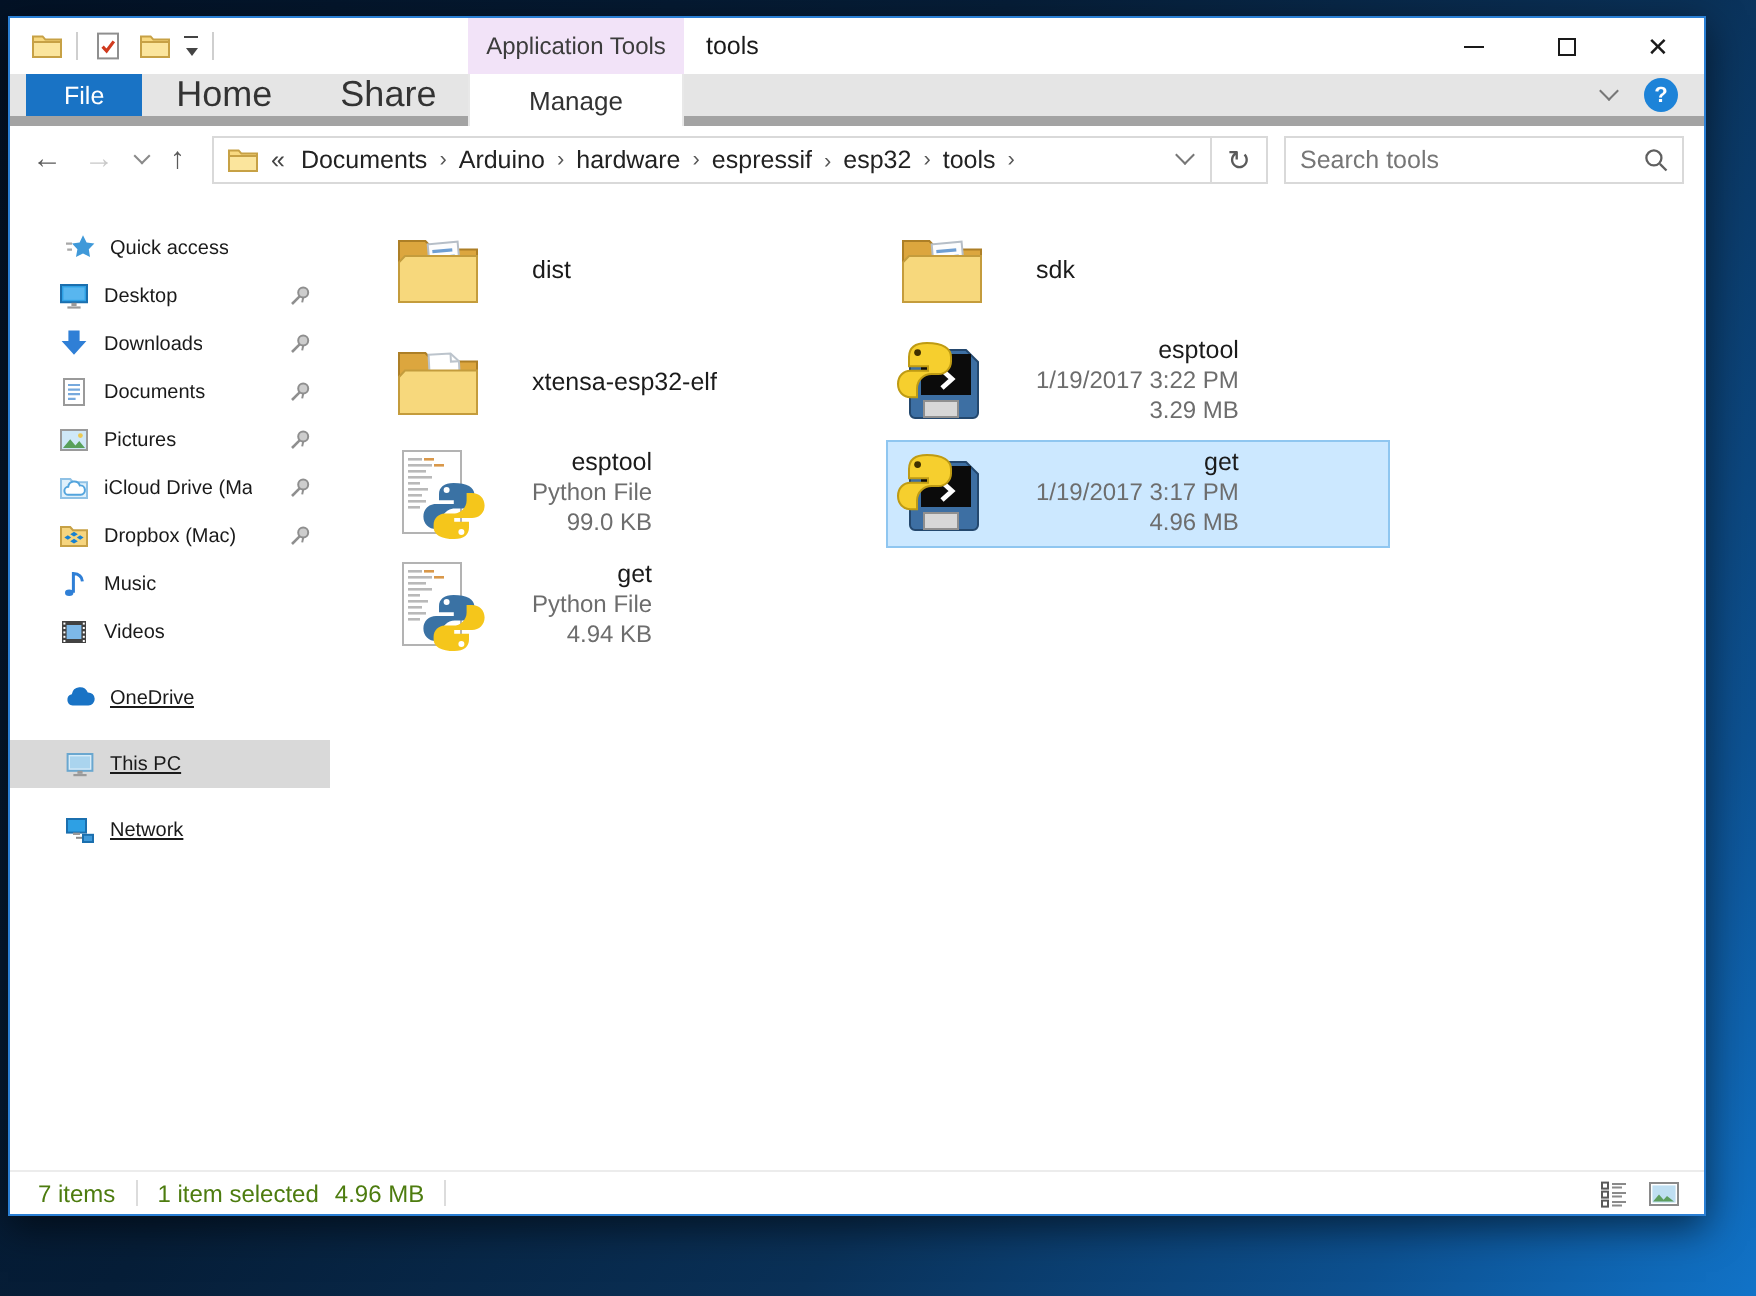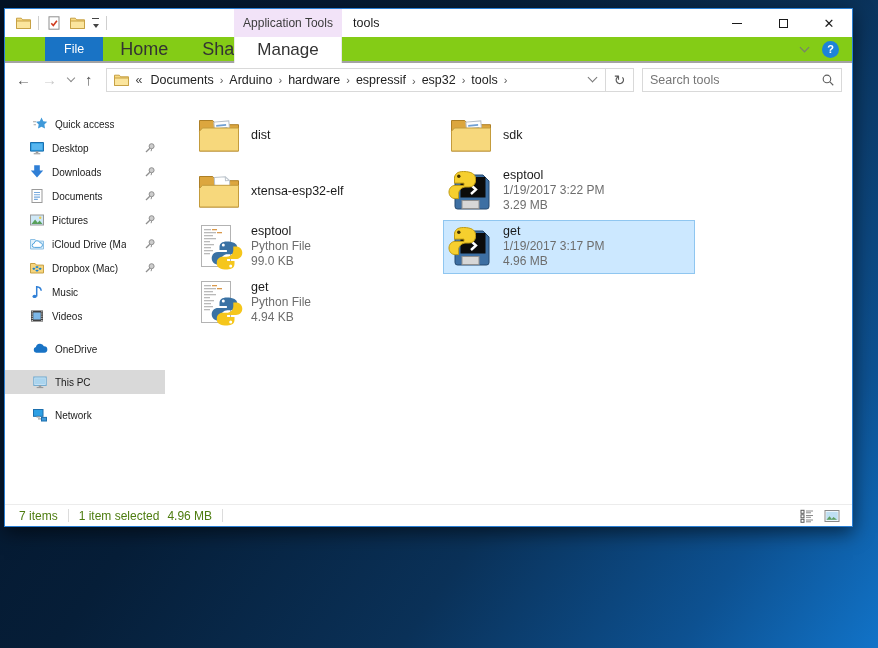--- a/index.html
+++ b/index.html
@@ -4,21 +4,21 @@
 <style>
   * { box-sizing: border-box; margin: 0; padding: 0; }
   html,body { width: 878px; height: 648px; }
   body {
     font-family: "Liberation Sans", sans-serif;
     background: linear-gradient(125deg,#031226 0%,#061e38 38%,#0a3158 64%,#0d5191 85%,#1173c8 100%);
     position: relative;
     overflow: hidden;
   }
   .window {
-    position: absolute; left: 4px; top: 8px; width: 849px; height: 519px;
+    position: absolute; left: 4px; top: 8px; width: 849px; height: 600px;
     background: #fff; border: 1px solid #2a7fd4;
     box-shadow: 0 6px 18px rgba(0,0,0,.55);
     display: flex; flex-direction: column;
   }
 
   
   .titlebar { height: 28px; flex: 0 0 auto; position: relative; display: flex; align-items: center; background:#fff; }
   .qat { display: flex; align-items: center; gap: 7px; padding-left: 10px; height: 100%; }
   .qat .qicon { width: 16px; height: 16px; display:inline-flex; }
   .qat .qsep { width: 1px; height: 14px; background: #cfcfcf; }
@@ -29,27 +29,27 @@
     background: #f2e3f8; color: #3c3c3c; font-size: 12px;
     display: flex; align-items: center; justify-content: center;
   }
   .win-title { position: absolute; left: 348px; top: 0; height: 28px; display: flex; align-items: center; font-size: 12.5px; color: #1a1a1a; }
   .win-controls { position: absolute; right: 0; top: 0; height: 28px; display: flex; }
   .win-btn { width: 46px; height: 28px; display: flex; align-items: center; justify-content: center; color: #1a1a1a; font-size: 13px; cursor: default; }
   .min-bar { width: 10px; height: 1px; background: #1a1a1a; display:block; }
   .max-box { width: 9px; height: 9px; border: 1px solid #1a1a1a; display:block; }
 
   
-  .tabrow { height: 26px; flex: 0 0 auto; display: flex; align-items: stretch; border-bottom: 2px solid #a3a3a3; position: relative; background:#84cc16;padding-left:32px; }
+  .tabrow { height: 26px; flex: 0 0 auto; display: flex; align-items: stretch; border-bottom: 5px solid #a3a3a3; position: relative; background:#e5e5e5; }
   .tab-file { background: #1973c5; color: #fff; font-size: 12.5px; padding: 0 19px; display: flex; align-items: center; margin-left: 8px; }
   .tab { padding: 0 17px; display: flex; align-items: center; font-size: 18px; color: #333; }
   .tab-manage {
     position: absolute; left: 229px; top: 0; width: 108px; height: 26px;
     display: flex; align-items: center; justify-content: center;
-    font-size: 17px; color: #333; background:#fff;
+    font-size: 13px; color: #333; background:#fff;
     border-left: 1px solid #e8e8e8; border-right: 1px solid #e8e8e8;
   }
   .ribbon-right { margin-left: auto; display: flex; align-items: center; gap: 14px; padding-right: 13px; }
   .chev-down { width: 7px; height: 7px; border-right: 1.4px solid #777; border-bottom: 1.4px solid #777; transform: rotate(45deg); margin-top: -4px; }
   .help-circle { width: 17px; height: 17px; border-radius: 50%; background: #1d83d8; color: #fff; font-size: 11px; font-weight: bold; display: flex; align-items: center; justify-content: center; }
 
   
   .addressrow { height: 33px; flex: 0 0 auto; display: flex; align-items: center; padding: 0 10px 0 6px; gap: 8px; background:#fff; }
   .nav-btns { display: flex; align-items: center; gap: 11px; padding: 0 5px; }
   .nav-glyph { font-size: 15px; color: #5a5a5a; line-height: 1; }
@@ -68,30 +68,30 @@
   .searchbox input { flex: 1; min-width: 0; border: 0; outline: 0; font-size: 12.5px; color: #444; padding: 0 2px 0 7px; font-family: "Liberation Sans", sans-serif; }
   .searchbox input::placeholder { color: #767676; opacity: 1; }
   .search-ic { width: 26px; height: 100%; display: flex; align-items: center; justify-content: center; }
   .search-ic svg { width: 14px; height: 14px; }
 
   
   .main { flex: 1; display: flex; min-height: 0; background:#fff; }
   .sidebar { width: 160px; flex: 0 0 auto; padding-top: 16px; overflow: hidden; }
   .snav-item { height: 24px; display: flex; align-items: center; font-size: 10px; color: #1a1a1a; position: relative; padding-left: 27px; cursor: default; }
   .snav-item.indent { padding-left: 24px; }
-  .snav-item.gap { margin-top: 9px; }
+  .snav-item.gap { margin-top: 9px; text-decoration: underline; }
   .snav-item.selected { background: #d9d9d9; align-items: center; }
   .snav-item .ic { width: 16px; height: 16px; margin-right: 7px; flex: 0 0 auto; display:inline-flex; }
   .snav-item .lbl { white-space: nowrap; overflow: hidden; max-width: 96px; }
   .snav-item .pin { position: absolute; right: 9px; top: 6px; width: 12px; height: 12px; display: none; }
   .snav-item.pinned .pin { display: inline-flex; }
 
   .content { flex: 1; padding: 12px 0 0 26px; position: relative; overflow: hidden; }
   .files { display: grid; grid-template-rows: repeat(4, 56px); grid-auto-flow: column; grid-auto-columns: 252px; }
-  .tile { display: flex; align-items: flex-start; gap: 8px; padding: 2px 3px; border: 1px solid transparent; height: 54px; width: 252px; cursor: default; }
+  .tile { display: flex; align-items: flex-start; gap: 23px; padding: 2px 3px; border: 1px solid transparent; height: 54px; width: 252px; cursor: default; text-align: right; }
   .tile.selected { background: #cce8ff; border-color: #8fc6f0; }
   .tile .ticon { width: 48px; height: 48px; flex: 0 0 auto; display:inline-flex; }
   .tile .ttext { display: flex; flex-direction: column; justify-content: flex-start; padding-top: 1px; min-width: 0; }
   .tile.single .ttext { justify-content: center; height: 48px; padding-top: 0; }
   .tname { font-size: 12.5px; color: #1b1b1b; line-height: 15px; white-space: nowrap; }
   .tline { font-size: 12px; color: #6d6d6d; line-height: 15px; white-space: nowrap; }
 
   
   .statusbar { height: 22px; flex: 0 0 auto; border-top: 1px solid #ececec; display: flex; align-items: center; font-size: 12px; color: #4d7c0f; padding: 0 12px 0 14px; background:#fff; }
   .sb-sep { width: 1px; height: 13px; background: #dcdcdc; margin: 0 10px; }

